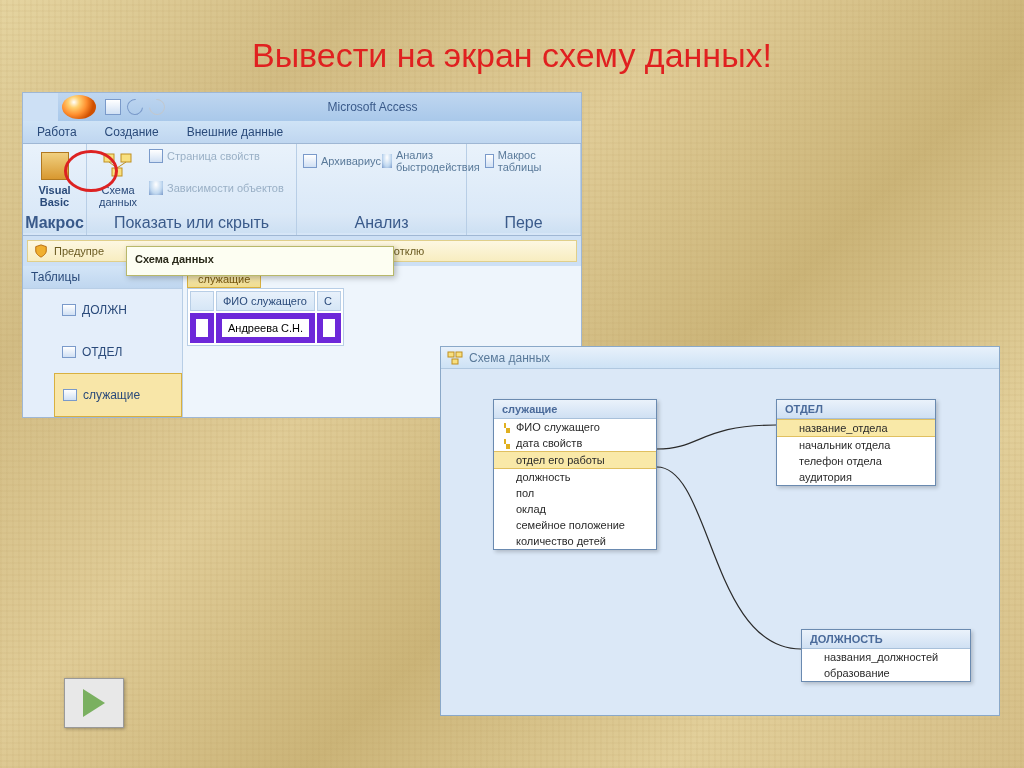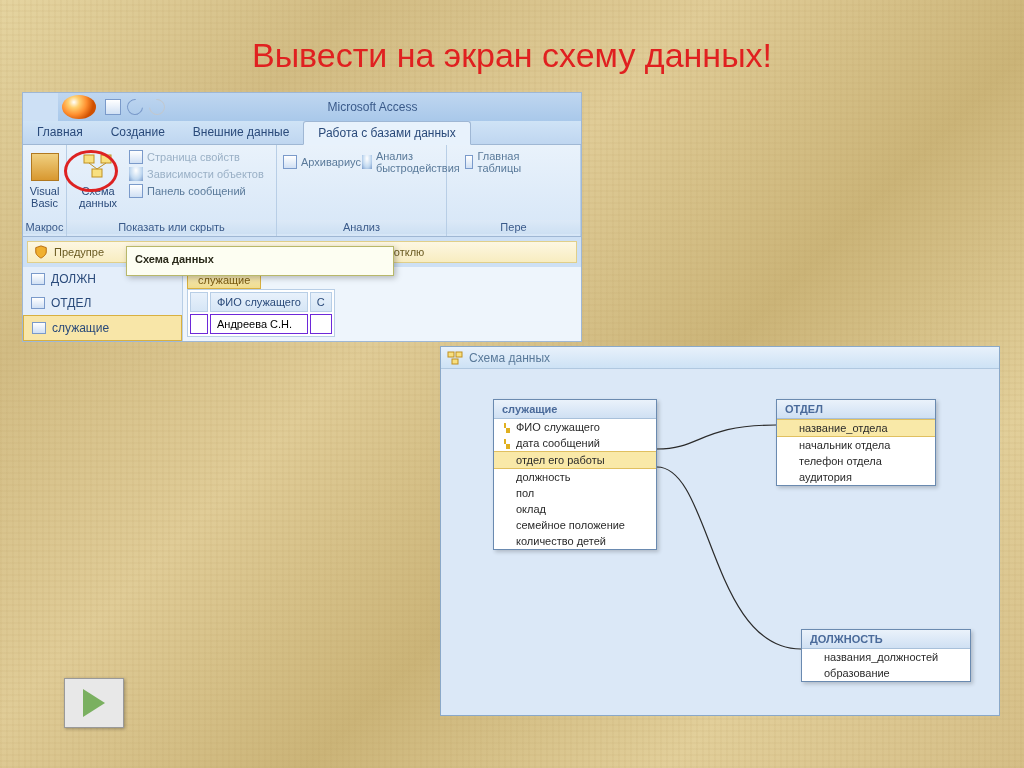--- a/index.html
+++ b/index.html
@@ -82,21 +82,21 @@
     border-right:1px solid #b8cee6;
     padding:4px 6px 2px 6px;
     display:flex;
     flex-direction:column;
     position:relative;
   }
   .rgroup-label {
     position:absolute;
     bottom:2px; left:0; right:0;
     text-align:center;
-    font-size:11px;
+    font-size:16px;
     color:#3a5a8a;
     background:linear-gradient(#dce9f7,#cde0f3);
     padding:1px 0;
   }
   .rbtn-big {
     display:flex;
     flex-direction:column;
     align-items:center;
     padding:2px 6px;
     font-size:11px;
@@ -142,23 +142,24 @@
     border-right:1px solid #b8cee6;
     font-size:12px;
   }
   .np-head{
     background:linear-gradient(#d3e5f7,#bfd6ef);
     padding:4px 8px;
     color:#2a4a7a;
     border-bottom:1px solid #b8cee6;
   }
   .np-item{
-    padding:5px 8px;
+    padding:14px 8px;
     display:flex;align-items:center;gap:6px;
     color:#2a4a7a;
+    margin-left:31px;
   }
   .np-item.sel{ background:#f8e6a8; border:1px solid #d8b040;}
   .tblicon{width:14px;height:12px;display:inline-block;}
 
   .np-right{
     flex:1;
     background:#eef5fc;
     font-size:12px;
     position:relative;
   }
@@ -179,21 +180,21 @@
   }
   .dsheet th{
     background:linear-gradient(#e8f1fb,#d6e6f6);
     border:1px solid #b8cee6;
     padding:3px 6px;
     font-weight:normal;
     color:#2a4a7a;
     text-align:left;
   }
   .dsheet td{
-    border:1px solid #6d28d9;
+    border:6px solid #6d28d9;
     padding:3px 6px;
   }
 
   .tooltip{
     position:absolute;
     left:126px; top:246px;
     width:268px;
     background:#fdfef2;
     border:1px solid #b8b86a;
     box-shadow:2px 2px 6px rgba(0,0,0,0.25);
@@ -301,28 +302,27 @@
 
   <div class="qat">
     <div class="office-orb"></div>
     <span class="qicon ic-table"></span>
     <span class="qicon" style="border:1px solid #7a9aca;border-radius:50%;border-right-color:transparent;transform:rotate(-40deg);"></span>
     <span class="qicon" style="border:1px solid #c0c8d0;border-radius:50%;border-left-color:transparent;transform:rotate(40deg);"></span>
     <div class="qat-title">Microsoft Access</div>
   </div>
 
   <div class="ribbon-tabs">
-    <div>Главная</div>
+    <div>Работа</div>
     <div>Создание</div>
     <div>Внешние данные</div>
-    <div class="active">Работа с базами данных</div>
   </div>
 
   <div class="ribbon-body">
-    <div class="rgroup" style="width:44px;">
+    <div class="rgroup" style="width:64px;font-weight:bold;">
       <div class="rbtn-big">
         <span class="bicon">
           <span style="width:28px;height:28px;background:linear-gradient(#f0d080,#d89830);border:1px solid #b07820;display:block;"></span>
         </span>
         <span style="white-space:pre;">Visual
 Basic</span>
       </div>
       <div class="rgroup-label">Макрос</div>
     </div>
 
@@ -333,21 +333,21 @@
             <svg width="30" height="28">
                 <rect x="1" y="2" width="10" height="8" fill="#f8e080" stroke="#c09020"></rect>
                 <rect x="18" y="2" width="10" height="8" fill="#f8e080" stroke="#c09020"></rect>
                 <rect x="9" y="16" width="10" height="8" fill="#f8e080" stroke="#c09020"></rect>
                 <path d="M6 10 L14 16 M23 10 L14 16" stroke="#c09020" fill="none"></path>
               </svg>
           </span>
           <span style="white-space:pre;">Схема
 данных</span>
         </div>
-        <div style="display:flex;flex-direction:column;gap:1px;">
+        <div style="display:flex;flex-direction:column;gap:16px;">
           <div class="rline dim">
               <span class="sicon ic-table"></span>
               <span>Страница свойств</span>
             </div>
           <div class="rline dim">
               <span class="sicon ic-db"></span>
               <span>Зависимости объектов</span>
             </div>
           <div class="rline">
               <span class="sicon ic-table"></span>
@@ -363,41 +363,42 @@
         <div class="rline">
             <span class="sicon ic-table"></span>
             <span>Архивариус</span>
           </div>
         <div class="rline">
             <span class="sicon ic-db"></span>
             <span>Анализ быстродействия</span>
           </div>
         <div class="rline">
             <span class="sicon ic-table"></span>
-            <span>Главная таблицы</span>
+            <span>Макрос таблицы</span>
           </div>
       </div>
       <div class="rgroup-label">Анализ</div>
     </div>
 
     <div class="rgroup" style="flex:1;">
       <div class="rgroup-label">Пере</div>
     </div>
   </div>
 
   <div class="warnbar">
     <svg class="shield" viewBox="0 0 16 16">
         <path d="M8 1 L14 3 V8 C14 12 8 15 8 15 C8 15 2 12 2 8 V3 Z" fill="#f0b030" stroke="#b06000"></path>
       </svg>
     <span>Предупре</span>
     <span style="margin-left:188px;">мого базы данных отклю</span>
   </div>
 
   <div class="navpane">
     <div class="np-left">
+      <div class="np-head">Таблицы</div>
       <div class="np-item">
           <span class="tblicon ic-table"></span>
           <span>ДОЛЖН</span>
         </div>
       <div class="np-item">
           <span class="tblicon ic-table"></span>
           <span>ОТДЕЛ</span>
         </div>
       <div class="np-item sel">
           <span class="tblicon ic-table"></span>
@@ -441,21 +442,21 @@
   </div>
   <div class="canvas">
     <svg class="relsvg">
       <path d="M216 80 C 260 80, 260 56, 335 56" stroke="#2a2a2a" fill="none" stroke-width="1.2"></path>
       <path d="M216 98 C 270 98, 270 280, 360 280" stroke="#2a2a2a" fill="none" stroke-width="1.2"></path>
     </svg>
 
     <div class="tblbox" style="left:52px;top:30px;width:164px;">
       <div class="th">служащие</div>
       <div class="fld key">ФИО служащего</div>
-      <div class="fld key">дата сообщений</div>
+      <div class="fld key">дата свойств</div>
       <div class="fld sel">отдел его работы</div>
       <div class="fld">должность</div>
       <div class="fld">пол</div>
       <div class="fld">оклад</div>
       <div class="fld">семейное положение</div>
       <div class="fld">количество детей</div>
     </div>
 
     <div class="tblbox" style="left:335px;top:30px;width:150px;">
       <div class="th">ОТДЕЛ</div>

